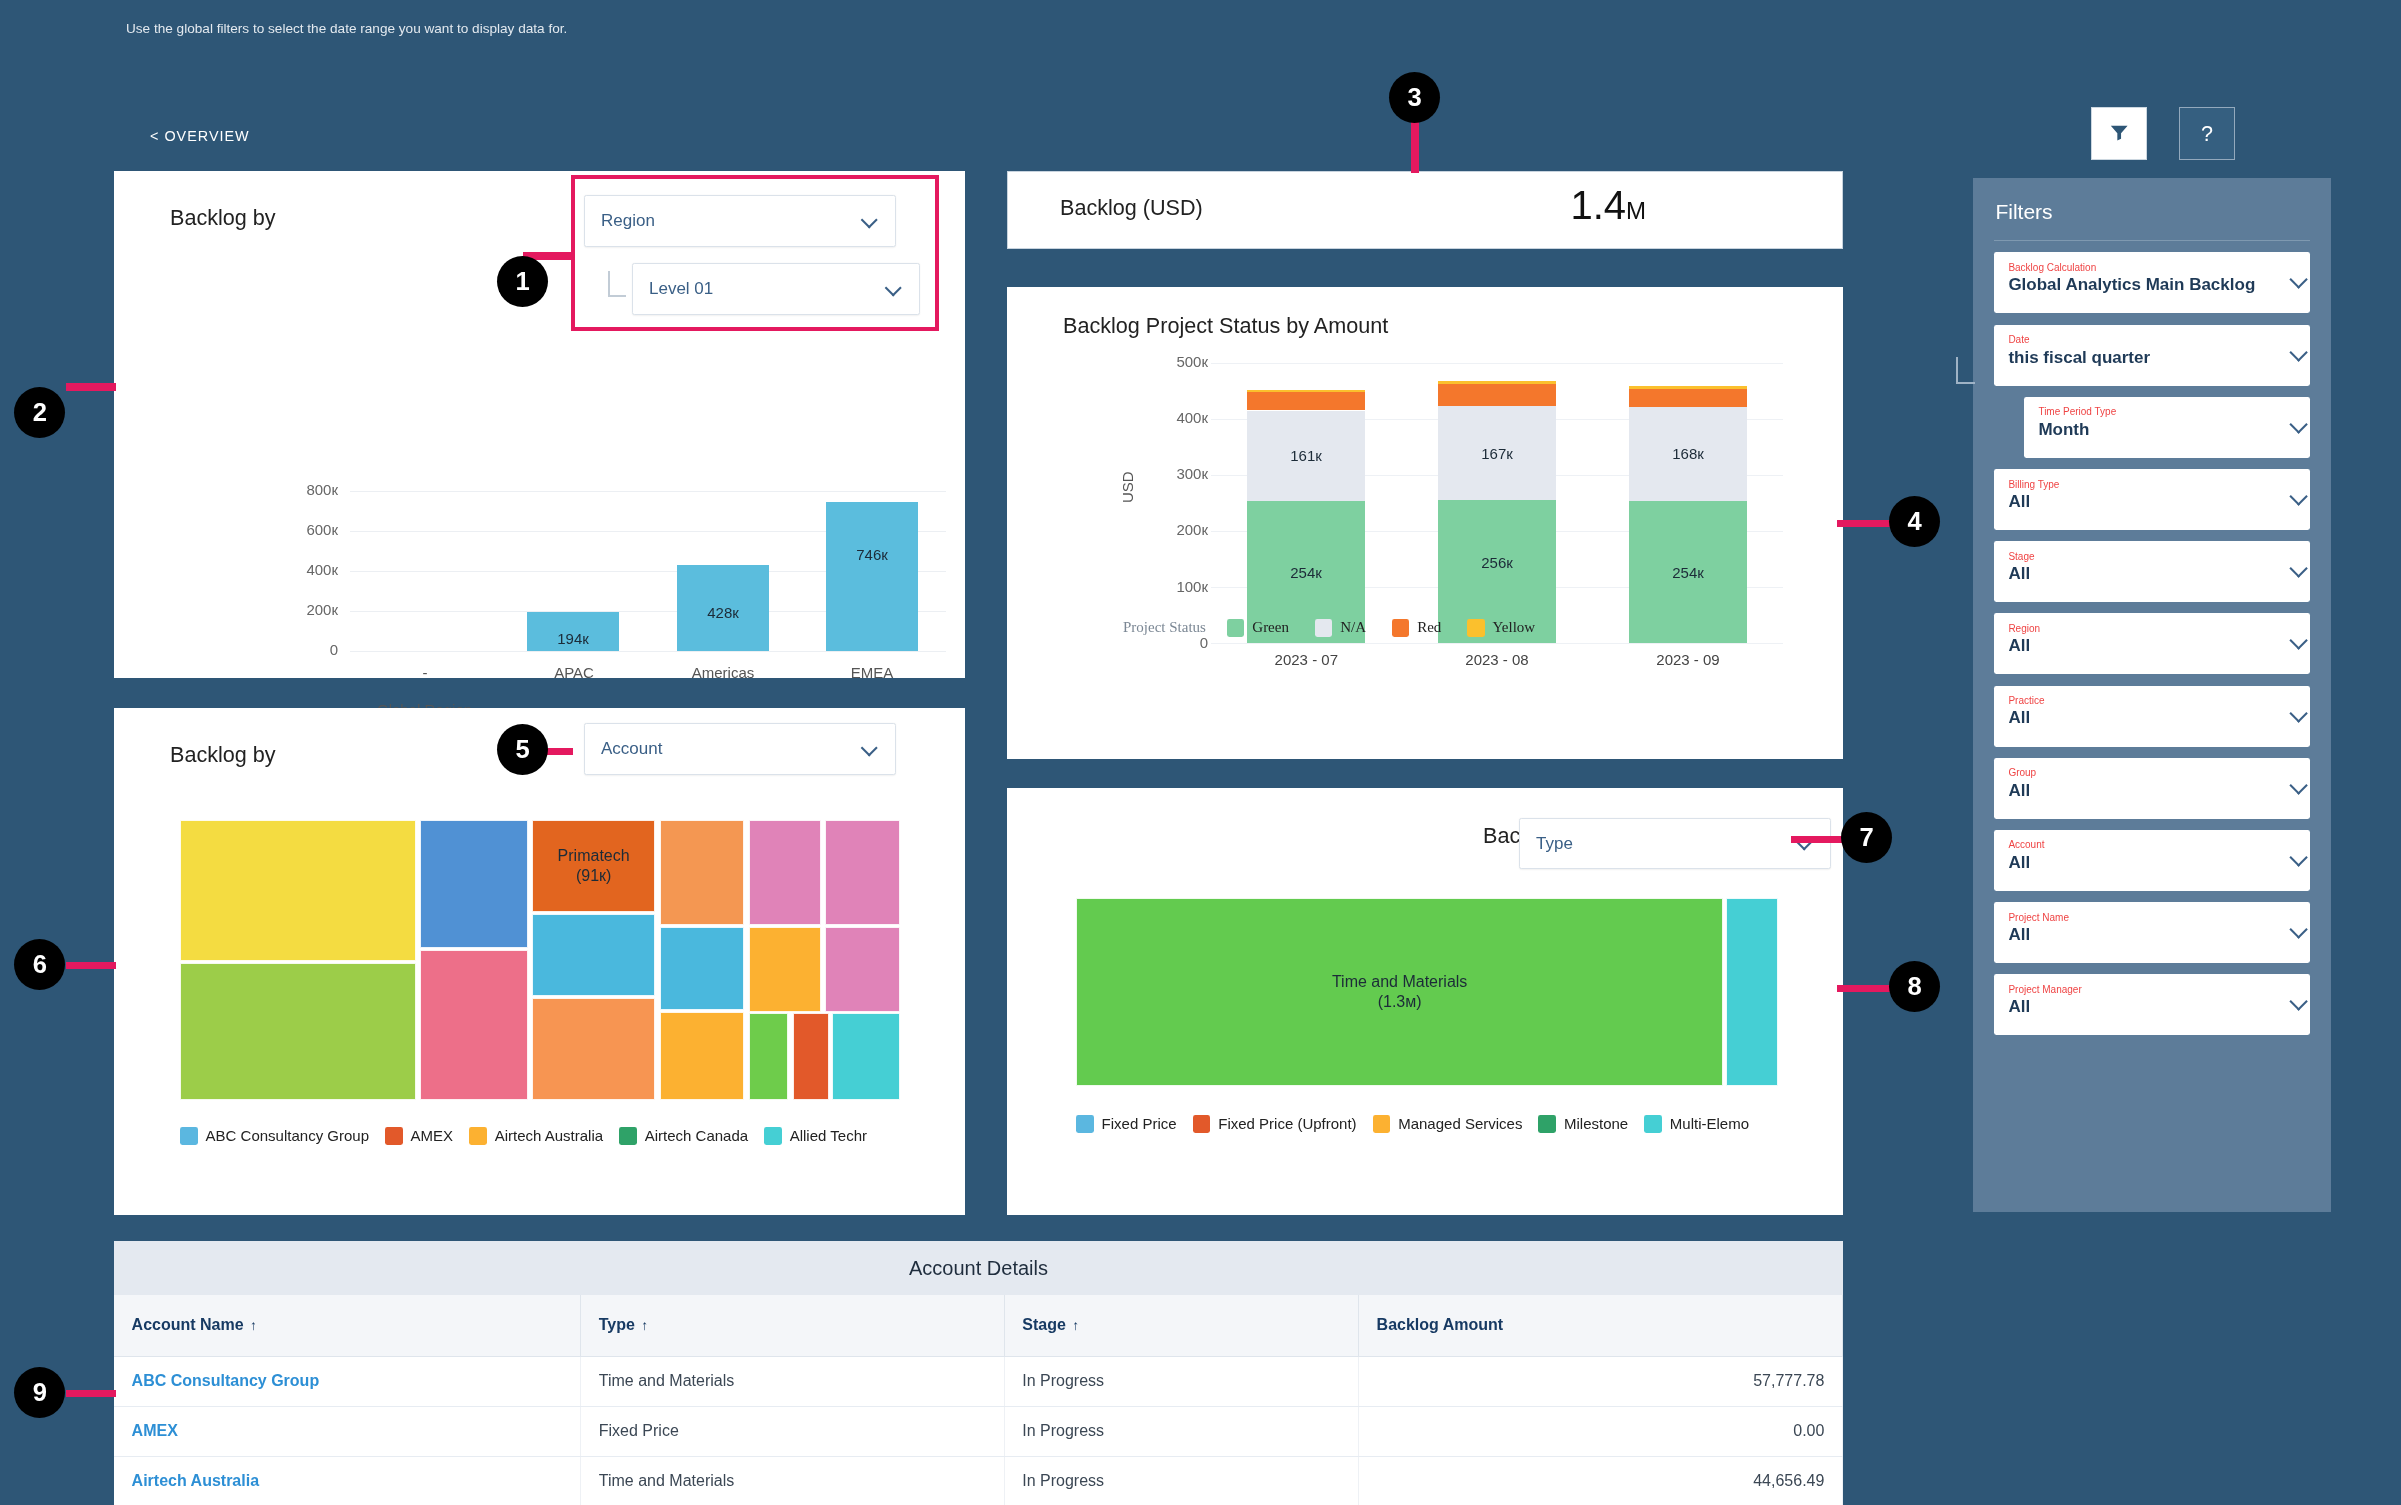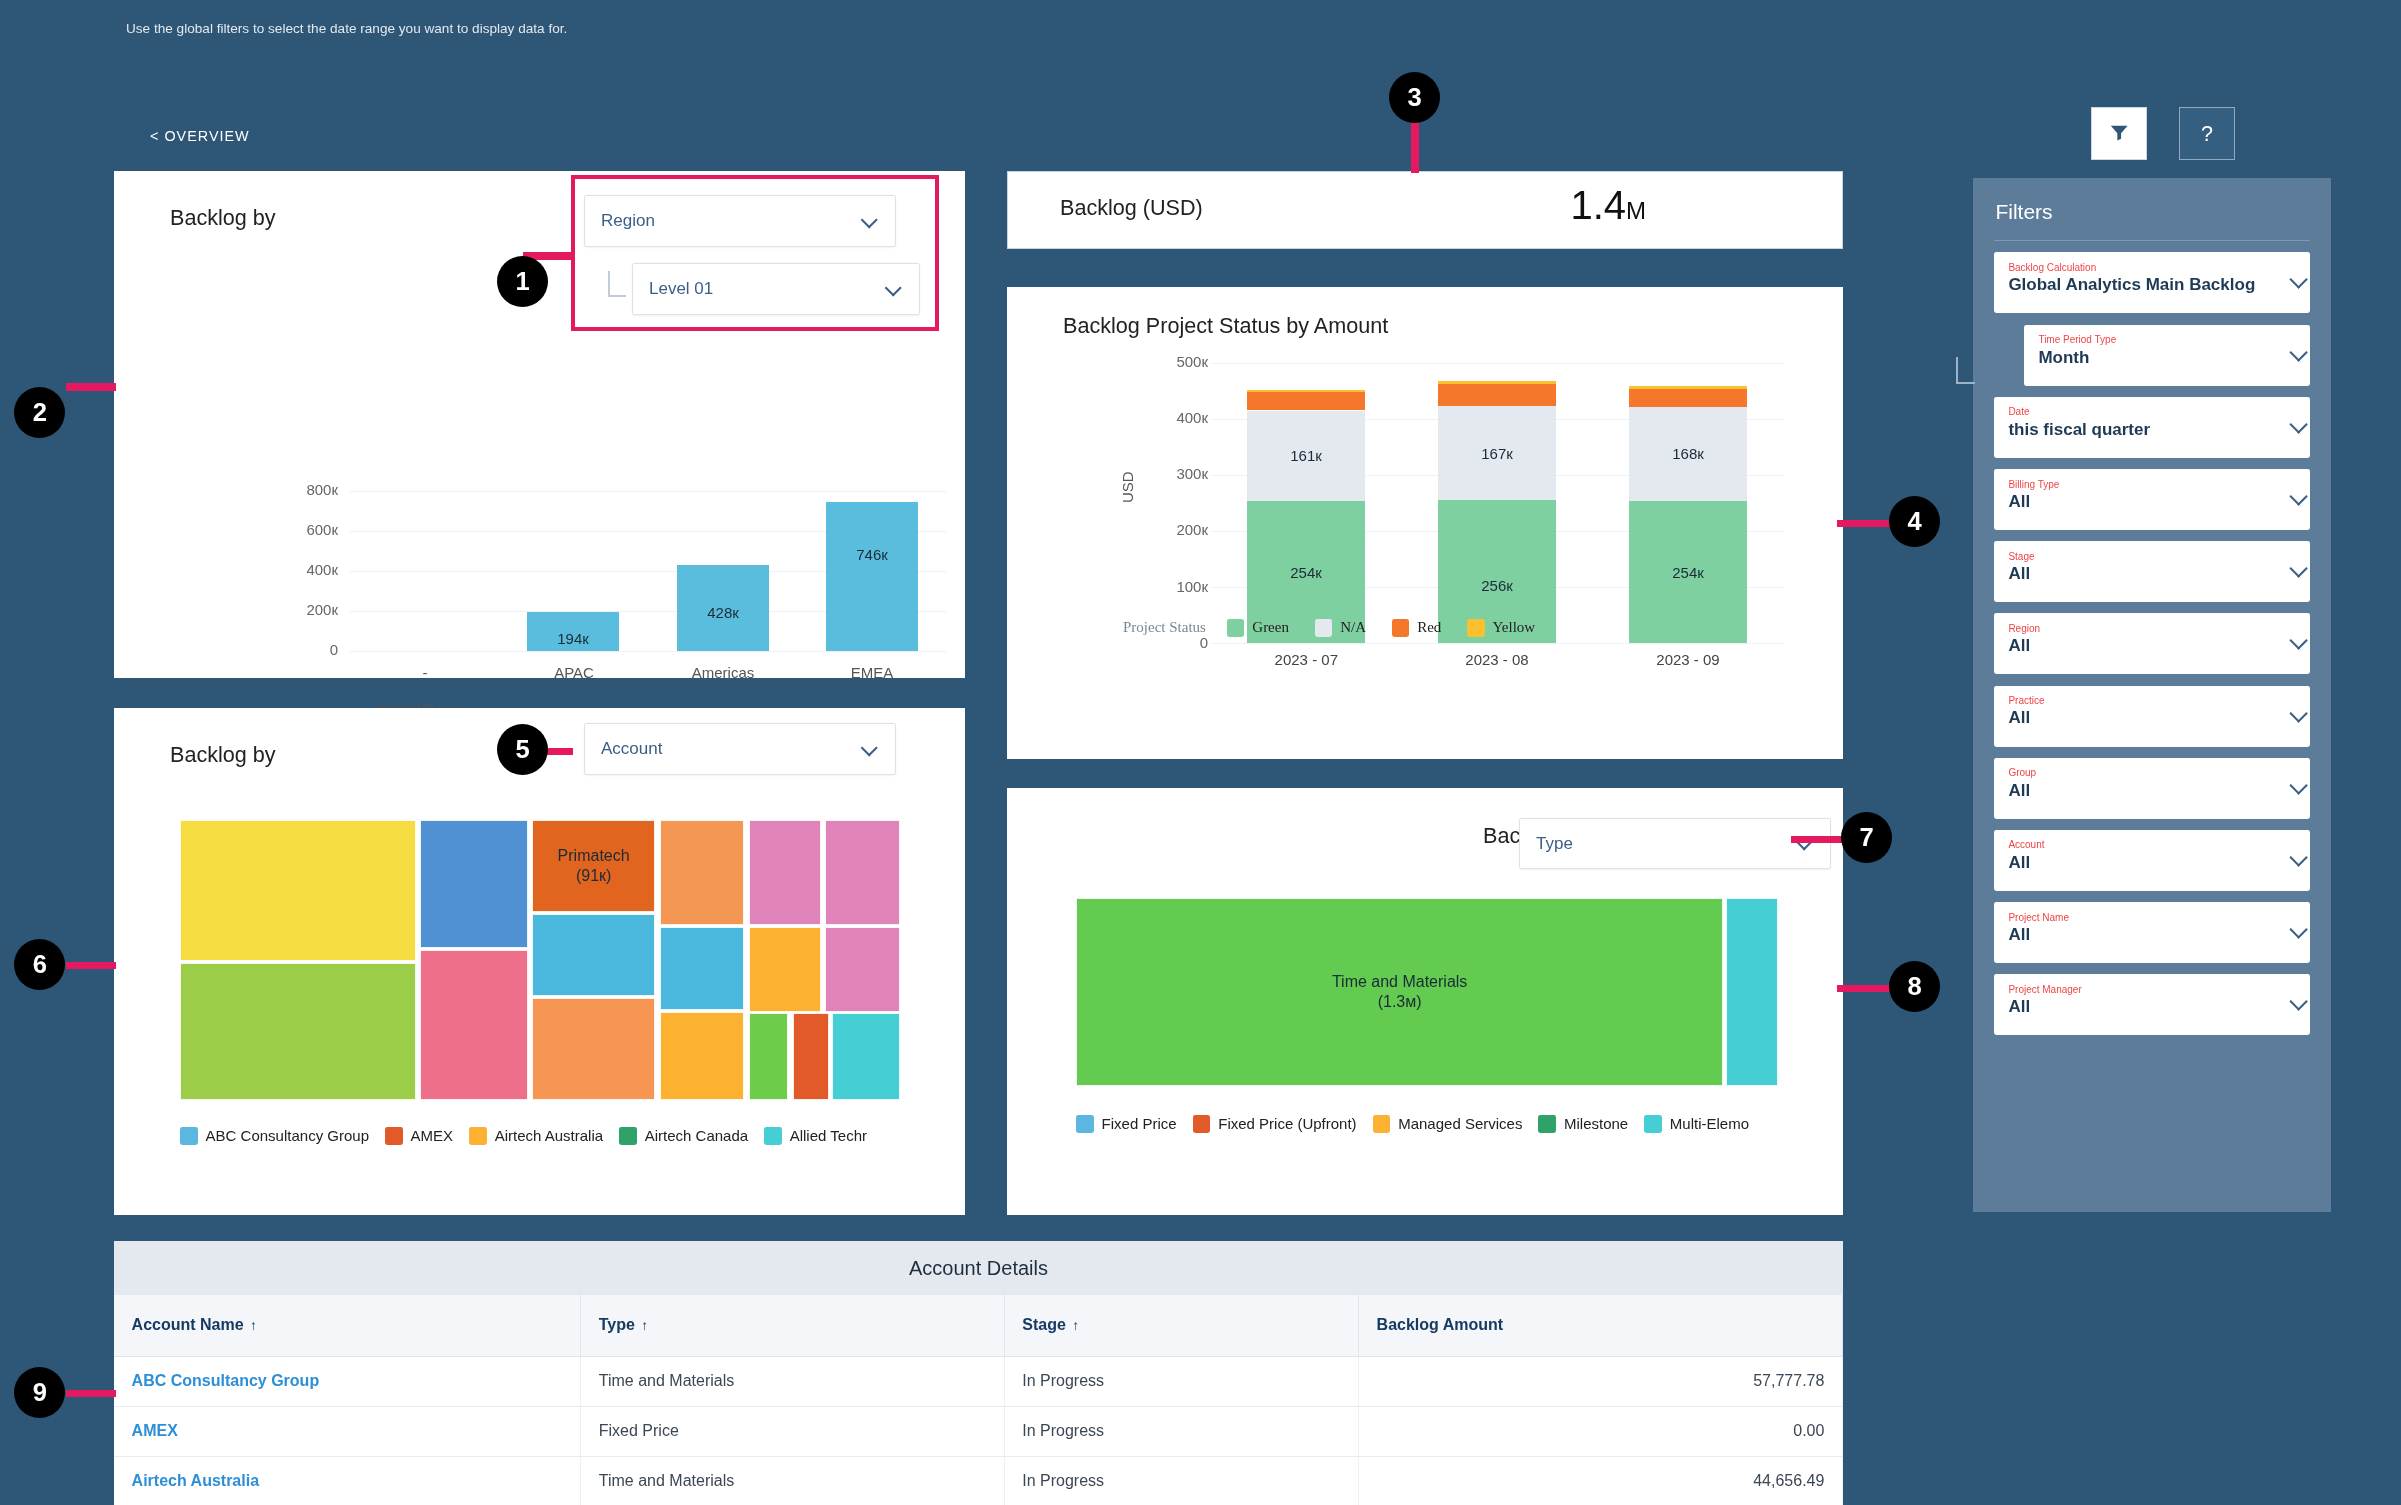--- a/index.html
+++ b/index.html
@@ -249,21 +249,21 @@
         <div class="st-seg" style="background: rgb(126, 208, 160); height: 142px; bottom: 0px;"></div>
         <div class="st-seg-lab" style="bottom: 62px;">254к</div>
         <div class="st-seg" style="background: rgb(228, 232, 239); height: 90px; bottom: 142px;"></div>
         <div class="st-seg-lab" style="bottom: 179px;">161к</div>
         <div class="st-seg" style="background: rgb(244, 119, 44); height: 18.5px; bottom: 233px;"></div>
         <div class="st-seg" style="background: rgb(251, 192, 45); height: 2.2px; bottom: 251px;"></div>
       </div>
       <div class="st-cat" style="left: 15.3px;">2023 - 07</div>
       <div class="st-col" style="left: 227px; width: 118px; height: 280px;">
         <div class="st-seg" style="background: rgb(126, 208, 160); height: 143px; bottom: 0px;"></div>
-        <div class="st-seg-lab" style="bottom: 49px;">256к</div>
+        <div class="st-seg-lab" style="bottom: 72px;">256к</div>
         <div class="st-seg" style="background: rgb(228, 232, 239); height: 94px; bottom: 143px;"></div>
         <div class="st-seg-lab" style="bottom: 181px;">167к</div>
         <div class="st-seg" style="background: rgb(244, 119, 44); height: 22.4px; bottom: 237px;"></div>
         <div class="st-seg" style="background: rgb(251, 192, 45); height: 3.4px; bottom: 259px;"></div>
       </div>
       <div class="st-cat" style="left: 206px;">2023 - 08</div>
       <div class="st-col" style="left: 418px; width: 118px; height: 280px;">
         <div class="st-seg" style="background: rgb(126, 208, 160); height: 142px; bottom: 0px;"></div>
         <div class="st-seg-lab" style="bottom: 62px;">254к</div>
         <div class="st-seg" style="background: rgb(228, 232, 239); height: 94px; bottom: 142px;"></div>
@@ -423,28 +423,28 @@
 
 <div id="filters-panel">
   <div id="filters-title">Filters</div>
   <div id="filters-rule"></div>
   <div id="filters-list">
       <div class="f-item">
         <div class="f-label">Backlog Calculation</div>
         <div class="f-value">Global Analytics Main Backlog</div>
         <span class="f-chev"></span>
       </div>
+      <div class="f-item">
+        <div class="f-label">Date</div>
+        <div class="f-value">this fiscal quarter</div>
+        <span class="f-chev"></span>
+      </div>
       <div class="f-item indented">
         <div class="f-label">Time Period Type</div>
         <div class="f-value">Month</div>
-        <span class="f-chev"></span>
-      </div>
-      <div class="f-item">
-        <div class="f-label">Date</div>
-        <div class="f-value">this fiscal quarter</div>
         <span class="f-chev"></span>
       </div>
       <div class="f-item">
         <div class="f-label">Billing Type</div>
         <div class="f-value">All</div>
         <span class="f-chev"></span>
       </div>
       <div class="f-item">
         <div class="f-label">Stage</div>
         <div class="f-value">All</div>

